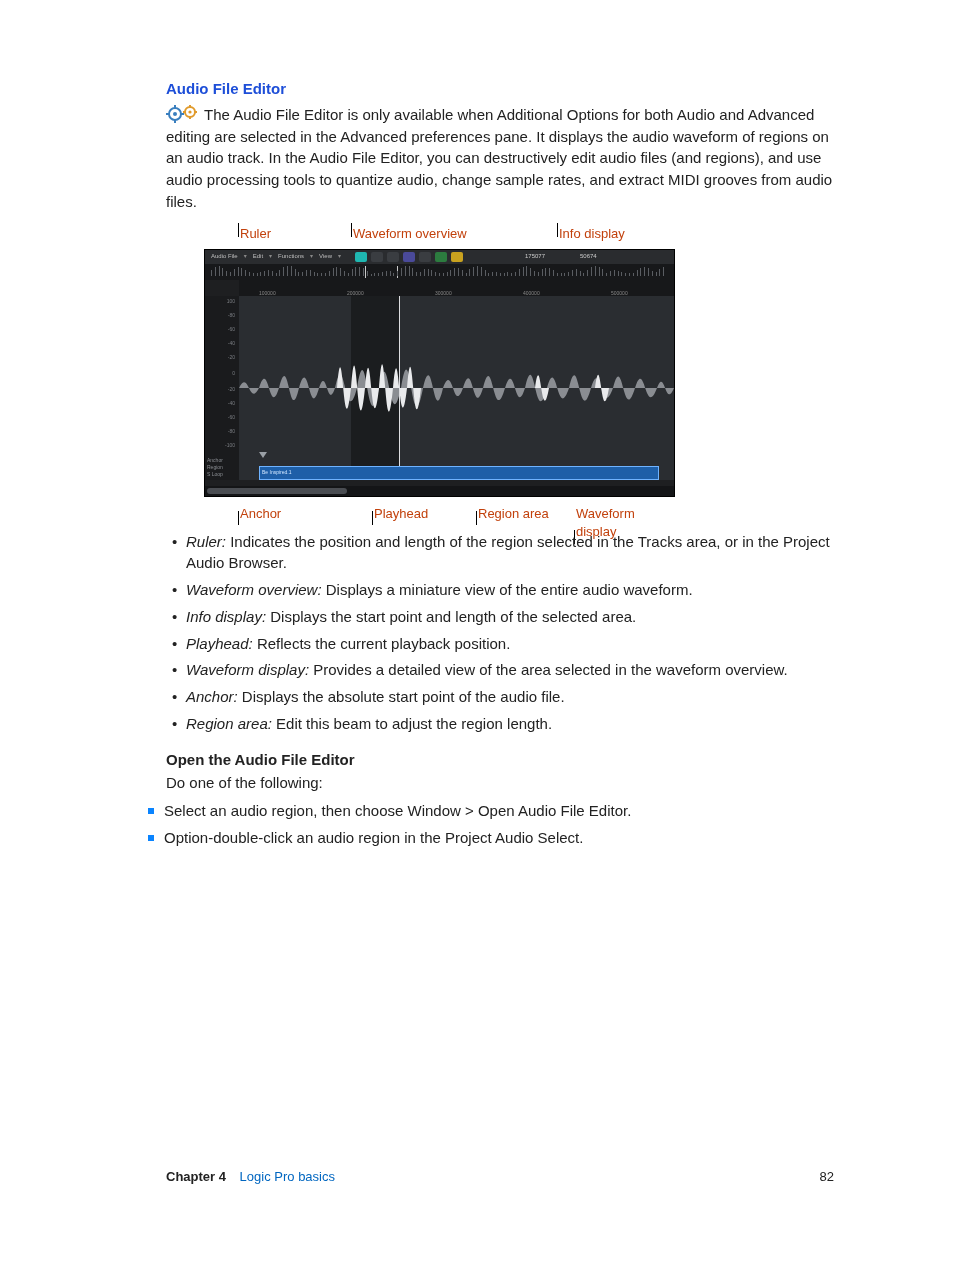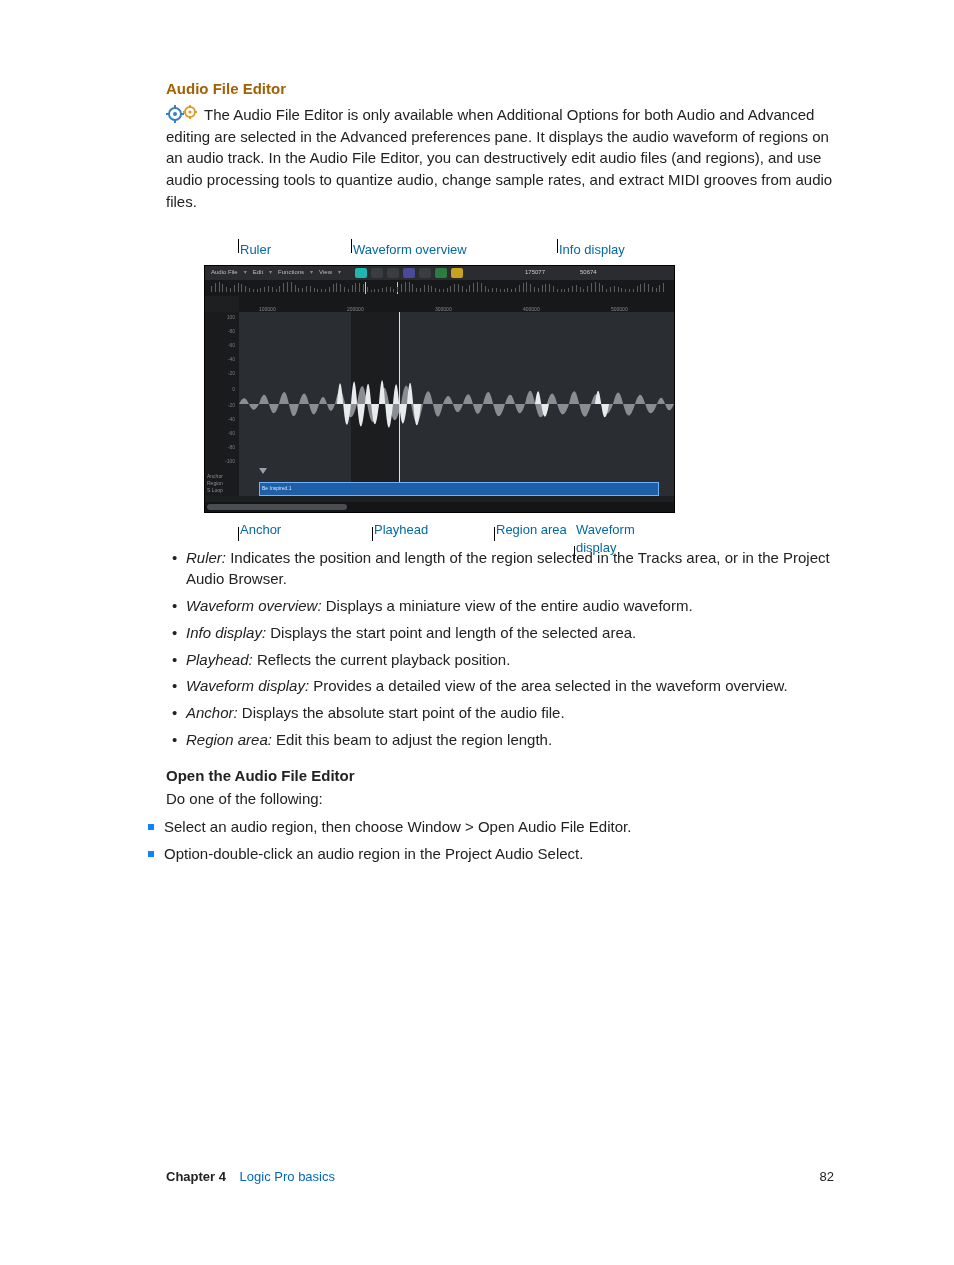--- a/index.html
+++ b/index.html
@@ -1,21 +1,21 @@
 <!DOCTYPE html>
 <html><head>
 <meta charset="utf-8">
 <style>
   html,body{margin:0;padding:0;background:#fff;font-family:"Helvetica Neue",Helvetica,Arial,sans-serif;color:#222;font-size:15px;line-height:1.45}
   .page{width:954px;min-height:1265px;margin:0 auto;position:relative;padding:78px 120px 0 166px;box-sizing:border-box}
-  .heading-blue{color:#a16207;font-weight:700;font-size:15px;margin:0 0 4px 0}
+  .heading-blue{color:#1d4ed8;font-weight:700;font-size:15px;margin:0 0 4px 0}
   .inline-icon{width:34px;height:18px;display:inline-block;vertical-align:-3px;margin-right:4px}
-  p.intro{margin:0 0 28px 0}
+  p.intro{margin:0 0 12px 0}
   .annot-row{position:relative;height:24px}
-  .annot-row .lbl{position:absolute;font-size:13px;color:#0369a1}
+  .annot-row .lbl{position:absolute;font-size:13px;color:#c2410c}
   .annot-row .lbl::before{content:"";position:absolute;top:-2px;left:-2px;width:1px;height:14px;background:#000}
   .bottom .lbl::before{top:auto;bottom:-2px}
   .figure{width:469px;margin:8px 0 6px 38px}
   
   .shot{position:relative;width:469px;height:246px;background:#1e1f21;overflow:hidden;border:1px solid #000}
   .topbar{position:absolute;top:0;left:0;right:0;height:14px;background:#2a2c2f;display:flex;align-items:center;gap:6px;padding:0 6px;font-size:6px;color:#bdbdbd}
   .topbar .mitem{color:#bdbdbd}
   .topbar .sep{color:#888}
   .tb-group{position:absolute;top:0;height:14px;display:flex;align-items:center;gap:4px}
   .chip{width:12px;height:10px;border-radius:2px}
@@ -300,21 +300,21 @@
       </div>
 
       <div class="scroll">
         <div class="thumb" style="left:2px;width:140px"></div>
       </div>
     </div>
 
     <div class="annot-row bottom" style="height:28px">
       <span class="lbl" style="left:36px;top:8px">Anchor</span>
       <span class="lbl" style="left:170px;top:8px">Playhead</span>
-      <span class="lbl" style="left:292px;top:8px">Region area</span>
+      <span class="lbl" style="left:274px;top:8px">Region area</span>
       <span class="lbl" style="left:372px;top:8px">Waveform display</span>
     </div>
   </div>
 
 
   <ul class="dot">
     <li><span class="term">Ruler:</span><span> Indicates the position and length of the region selected in the Tracks area, or in the Project Audio Browser.</span></li>
     <li><span class="term">Waveform overview:</span><span> Displays a miniature view of the entire audio waveform.</span></li>
     <li><span class="term">Info display:</span><span> Displays the start point and length of the selected area.</span></li>
     <li><span class="term">Playhead:</span><span> Reflects the current playback position.</span></li>

